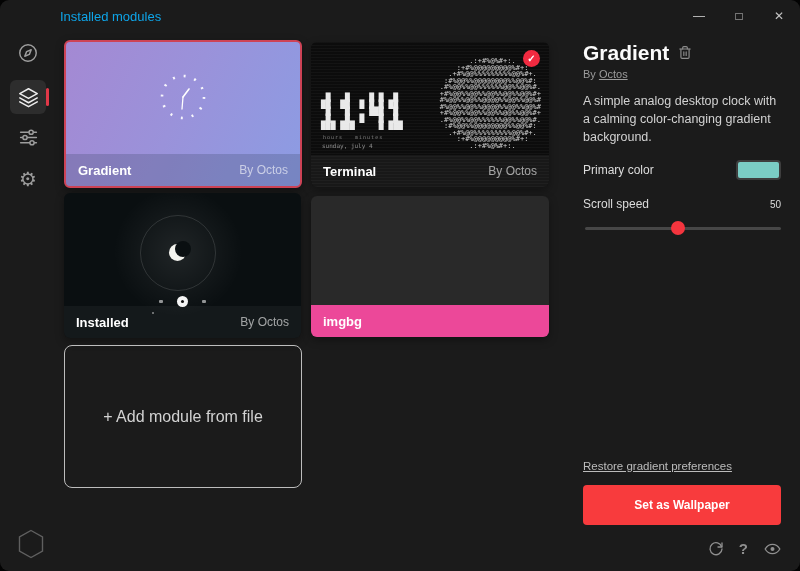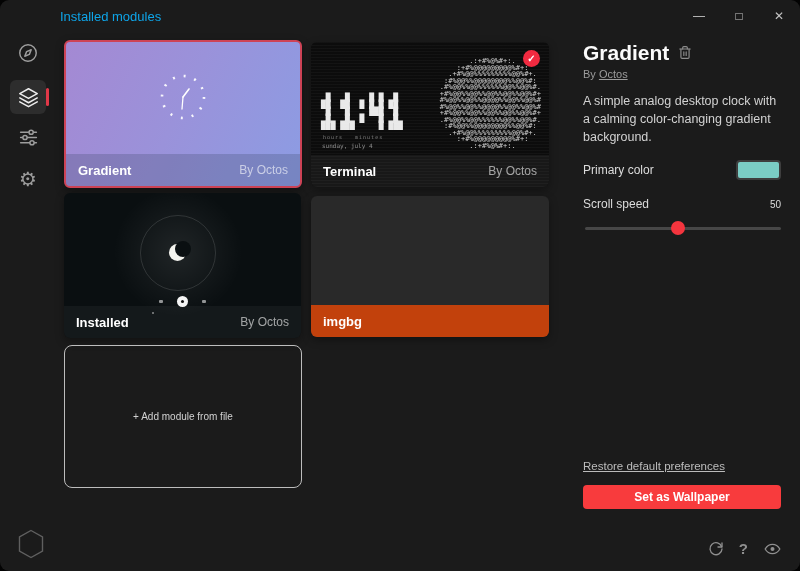--- a/index.html
+++ b/index.html
@@ -49,44 +49,44 @@
   .moon-ring { position:absolute; left:76px; top:22px; width:76px; height:76px; border-radius:50%; border:1px solid rgba(255,255,255,.13); }
   .moon { position:absolute; left:105px; top:51px; width:17px; height:17px; border-radius:50%; background:#f3f3ee; }
   .moon::after { content:""; position:absolute; left:6px; top:-3px; width:16px; height:16px; border-radius:50%; background:#0a0f11; }
   .mini-controls { position:absolute; left:0; right:0; top:103px; display:flex; align-items:center; justify-content:center; gap:14px; }
   .mini-dot { width:4px; height:3px; background:rgba(255,255,255,.55); border-radius:1px; }
   .mini-play { width:11px; height:11px; border-radius:50%; background:#f5f5f5; display:flex; align-items:center; justify-content:center; }
   .mini-play::after { content:""; width:3px; height:3px; border-radius:50%; background:#111; }
   .mini-speck { position:absolute; left:88px; top:119px; width:2px; height:2px; border-radius:50%; background:rgba(255,255,255,.5); }
 
   .card-imgbg { left:311px; top:196px; width:238px; height:141px; background:#292929; }
-  .card-imgbg .card-label { background:#c2410c; }
+  .card-imgbg .card-label { background:#ec4899; }
 
   .card-add { position:absolute; left:64px; top:345px; width:238px; height:143px; border:1px solid #bdbdbd; border-radius:8px;
     display:flex; align-items:center; justify-content:center; background:transparent; }
-  .card-add span { font-size:10px; color:#d2d2d2; }
+  .card-add span { font-size:16px; color:#d2d2d2; }
 
   
   .details { position:absolute; left:583px; top:40px; width:198px; }
   .details-header { display:flex; align-items:center; gap:9px; }
   .details-title { font-size:21px; font-weight:bold; color:#fbfbfb; line-height:25px; }
   .byline { margin-top:3px; font-size:11px; color:#9c9c9c; }
   .byline a { color:#9c9c9c; text-decoration:underline; cursor:pointer; }
   .description { margin-top:13px; font-size:12.5px; line-height:1.42; color:#d2d2d2; }
   .pref-row { margin-top:12px; height:24px; display:flex; align-items:center; justify-content:space-between; }
   .pref-label { font-size:12px; color:#dcdcdc; }
   .pref-value { font-size:10px; color:#dcdcdc; }
   .swatch { width:45px; height:20px; border-radius:4px; border:2px solid #3e3e3e; cursor:pointer; }
   .slider-wrap { position:relative; margin-top:9px; height:14px; cursor:pointer; }
   .slider-track { position:absolute; left:2px; right:0; top:6px; height:3px; border-radius:2px; background:#474747; }
   .slider-thumb { position:absolute; top:0; width:14px; height:14px; border-radius:50%; background:#f4353e; transform:translateX(-7px); }
 
   .details-bottom { position:absolute; left:583px; width:198px; top:456px; }
   .restore-link { font-size:11.5px; color:#bcbcbc; text-decoration:underline; cursor:pointer; }
-  .set-wallpaper { margin-top:11px; width:100%; height:24px; border:none; border-radius:4px; background:#f83b3d; color:#fff; font-size:12px; font-weight:bold; font-family:"Liberation Sans", sans-serif; cursor:pointer; }
+  .set-wallpaper { margin-top:11px; width:100%; height:40px; border:none; border-radius:4px; background:#f83b3d; color:#fff; font-size:12px; font-weight:bold; font-family:"Liberation Sans", sans-serif; cursor:pointer; }
 
   
   .hex-logo { position:absolute; left:16px; bottom:11px; }
   .footer-icons { position:absolute; right:18px; bottom:13px; display:flex; align-items:center; gap:15px; color:#8f8f8f; }
   .footer-icons svg { stroke:#8f8f8f; }
   .help-glyph { font-size:15px; color:#8f8f8f; font-weight:bold; line-height:18px; }
 </style>
 </head>
 <body>
 
@@ -220,21 +220,21 @@
       <span class="pref-label">Scroll speed</span>
       <span class="pref-value">50</span>
     </div>
     <div class="slider-wrap">
       <div class="slider-track"></div>
       <div class="slider-thumb" style="left: 48%;"></div>
     </div>
   </div>
 
   <div class="details-bottom">
-    <a class="restore-link">Restore default preferences</a>
+    <a class="restore-link">Restore gradient preferences</a>
     <button class="set-wallpaper">Set as Wallpaper</button>
   </div>
 
   <svg class="hex-logo" width="30" height="32" viewBox="0 0 30 32" fill="none" stroke="#5f5f5f" stroke-width="1.4">
     <polygon points="15 2.5 26.5 9 26.5 23 15 29.5 3.5 23 3.5 9"></polygon>
   </svg>
   <div class="footer-icons">
     <svg width="16" height="16" viewBox="0 0 24 24" fill="none" stroke-width="2" stroke-linecap="round" stroke-linejoin="round">
       <path d="M20.5 8.5 A 9 9 0 1 0 21 12"></path>
         <polyline points="21 3 21 9 15 9"></polyline>

